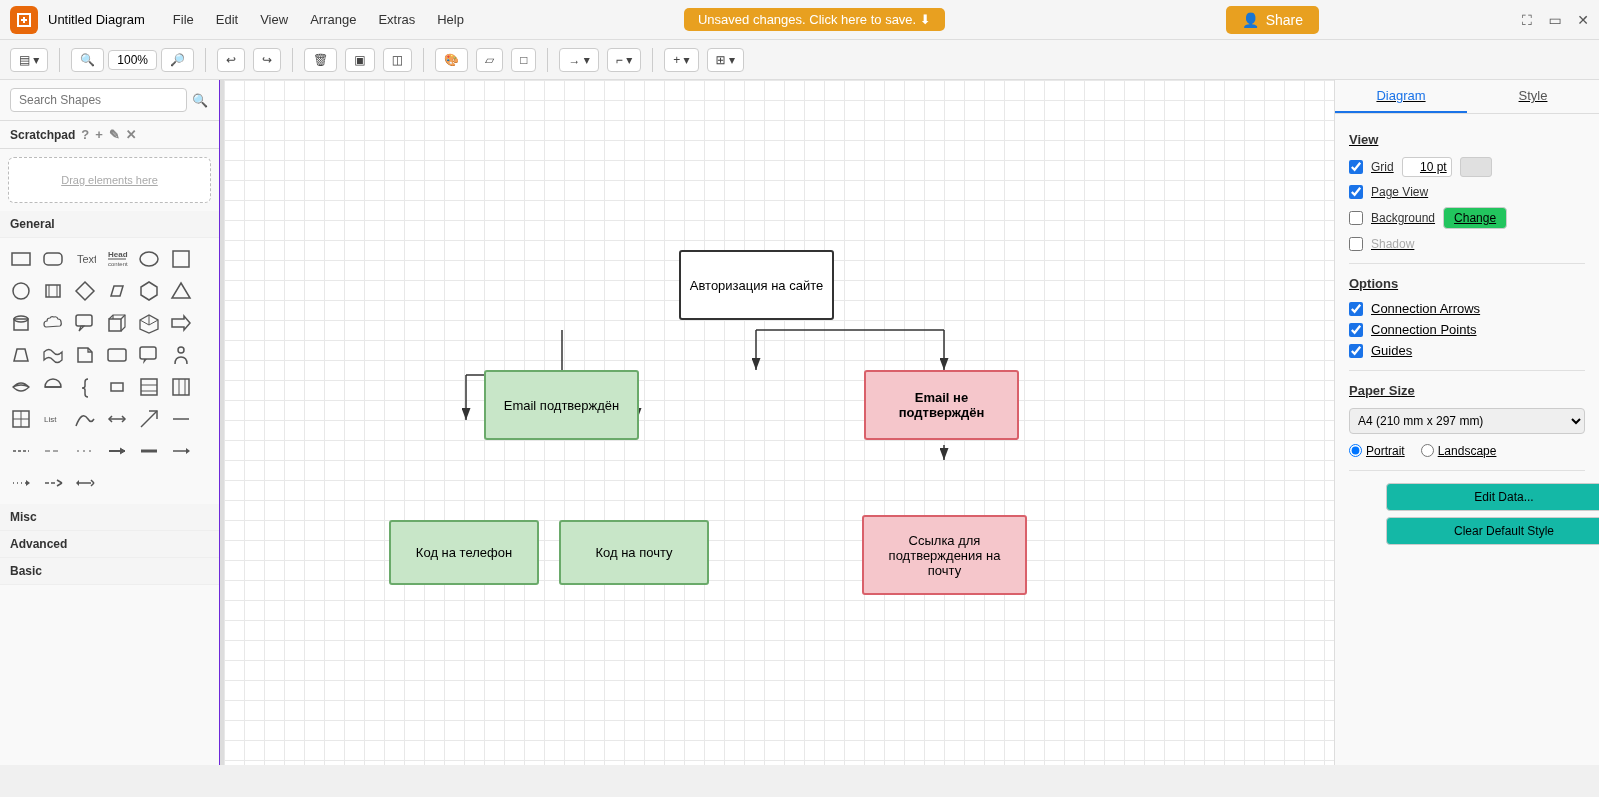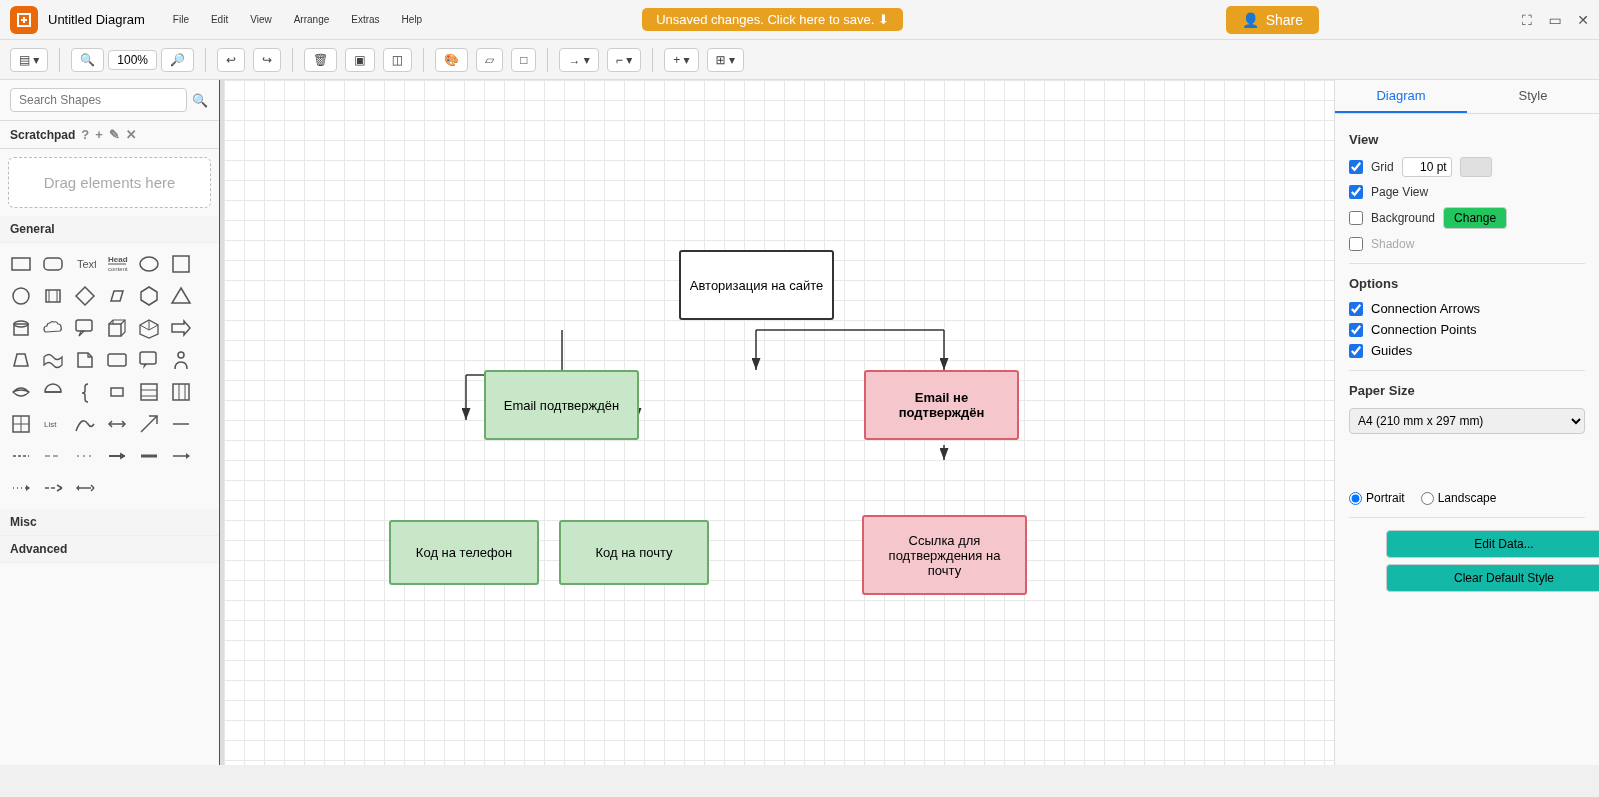--- a/index.html
+++ b/index.html
@@ -4,41 +4,41 @@
   <style>
     * { box-sizing: border-box; margin: 0; padding: 0; }
     body { font-family: -apple-system, BlinkMacSystemFont, 'Segoe UI', sans-serif; font-size: 13px; background: #f0f0f0; overflow: hidden; width: 1599px; height: 797px; }
 
     
     #titlebar { display: flex; align-items: center; height: 40px; background: #f5f5f5; border-bottom: 1px solid #ddd; padding: 0 10px; gap: 10px; }
     #app-logo { width: 28px; height: 28px; background: #e8680a; border-radius: 6px; display: flex; align-items: center; justify-content: center; color: white; font-weight: bold; font-size: 14px; flex-shrink: 0; }
 
     
     #menubar { display: flex; align-items: center; height: 32px; background: #f5f5f5; border-bottom: 1px solid #ddd; padding: 0 10px; gap: 2px; }
-    .menu-item { padding: 3px 10px; border-radius: 4px; cursor: pointer; color: #333; font-size: 10px; }
+    .menu-item { padding: 3px 10px; border-radius: 4px; cursor: pointer; color: #333; font-size: 13px; }
     #save-btn { background: #e8a020; color: white; border-radius: 5px; padding: 4px 14px; font-size: 13px; cursor: pointer; margin-left: auto; margin-right: 80px; display: flex; align-items: center; gap: 6px; }
 
     
     #toolbar { display: flex; align-items: center; height: 40px; background: #f5f5f5; border-bottom: 1px solid #ddd; padding: 0 10px; gap: 8px; }
     .tb-btn { padding: 4px 8px; border: 1px solid #ccc; border-radius: 4px; background: white; cursor: pointer; font-size: 12px; display: flex; align-items: center; gap: 3px; color: #444; }
     .tb-sep { width: 1px; height: 24px; background: #ccc; margin: 0 3px; }
     .zoom-ctrl { display: flex; align-items: center; gap: 4px; }
     .zoom-val { background: white; border: 1px solid #ccc; border-radius: 4px; padding: 2px 8px; font-size: 12px; }
 
     
     #main { display: flex; height: calc(797px - 112px); }
 
     
     #left-panel { width: 220px; background: #f9f9f9; border-right: 1px solid #6d28d9; display: flex; flex-direction: column; overflow: hidden; flex-shrink: 0; }
     #search-shapes { display: flex; align-items: center; padding: 8px 10px; border-bottom: 1px solid #ddd; gap: 6px; }
     #search-input { flex: 1; border: 1px solid #ccc; border-radius: 4px; padding: 4px 8px; font-size: 12px; outline: none; }
 
     #scratchpad-header { display: flex; align-items: center; padding: 6px 10px; border-bottom: 1px solid #ddd; font-weight: 600; font-size: 12px; color: #333; gap: 6px; }
     .sp-icon { color: #888; cursor: pointer; font-size: 13px; }
-    #drag-area { margin: 8px; border: 1px dashed #bbb; border-radius: 6px; padding: 16px; text-align: center; color: #aaa; font-size: 15px; background: white; }
+    #drag-area { margin: 8px; border: 1px dashed #bbb; border-radius: 6px; padding: 16px; text-align: center; color: #aaa; font-size: 11px; background: white; text-decoration: underline; }
 
     #shapes-list { overflow-y: auto; flex: 1; }
     .shape-section-header { padding: 6px 10px; font-weight: 600; font-size: 12px; color: #333; border-bottom: 1px solid #eee; background: #f5f5f5; cursor: pointer; }
     .shape-grid { display: flex; flex-wrap: wrap; padding: 6px; gap: 2px; }
     .shape-item { width: 30px; height: 30px; display: flex; align-items: center; justify-content: center; cursor: pointer; border-radius: 3px; }
     .shape-item svg { width: 22px; height: 22px; }
 
     
     #canvas-area { flex: 1; overflow: hidden; position: relative; background: white; }
     #canvas-bg { width: 100%; height: 100%; background-image: 
@@ -49,37 +49,37 @@
 
     
     .node { position: absolute; border: 2px solid #333; background: white; display: flex; align-items: center; justify-content: center; text-align: center; font-size: 13px; border-radius: 3px; padding: 8px; cursor: move; }
     .node-green { background: #c8e6c8; border-color: #6aaa6a; }
     .node-red { background: #f5c6cb; border-color: #d9606a; }
 
     
     #diagram-svg { position: absolute; top: 0; left: 0; width: 100%; height: 100%; pointer-events: none; }
 
     
-    #right-panel { width: 265px; background: #f9f9f9; border-left: 1px solid #ddd; overflow-y: auto; flex-shrink: 0; }
+    #right-panel { width: 265px; background: #f9f9f9; border-left: 1px solid #ddd; overflow-y: auto; flex-shrink: 0; text-decoration: underline; }
     #panel-tabs { display: flex; border-bottom: 1px solid #ddd; }
     .panel-tab { flex: 1; padding: 8px; text-align: center; cursor: pointer; font-size: 13px; border-bottom: 2px solid transparent; color: #555; }
     .panel-tab.active { border-bottom: 2px solid #1a73e8; color: #1a73e8; font-weight: 500; }
 
     #panel-content { padding: 14px; }
     .panel-section-title { font-weight: 600; font-size: 13px; color: #333; margin-bottom: 10px; margin-top: 4px; }
     .panel-row { display: flex; align-items: center; gap: 8px; margin-bottom: 8px; }
     .panel-row label { font-size: 12px; color: #333; }
     .panel-checkbox { width: 14px; height: 14px; accent-color: #1a73e8; }
     .grid-input { width: 50px; border: 1px solid #ccc; border-radius: 3px; padding: 2px 4px; font-size: 12px; text-align: right; }
     .grid-color { width: 32px; height: 20px; background: #e0e0e0; border: 1px solid #ccc; border-radius: 3px; }
     .change-btn { background: #22c55e; border: 1px solid #ccc; border-radius: 4px; padding: 3px 10px; font-size: 12px; cursor: pointer; }
     .panel-sep { height: 1px; background: #e0e0e0; margin: 12px 0; }
     .paper-size-select { width: 100%; border: 1px solid #ccc; border-radius: 4px; padding: 4px; font-size: 12px; margin-bottom: 10px; }
     .orientation-row { display: flex; align-items: center; gap: 16px; }
-    .radio-label { display: flex; align-items: flex-end; gap: 4px; font-size: 12px; margin-top: 47px; }
+    .radio-label { display: flex; align-items: flex-start; gap: 4px; font-size: 12px; }
     .action-btn { width: 100%; background: #14b8a6; border: 1px solid #ccc; border-radius: 4px; padding: 6px; font-size: 12px; cursor: pointer; margin-bottom: 6px; text-align: center; margin-left: 37px; }
     .options-row { display: flex; align-items: center; gap: 8px; margin-bottom: 6px; }
 
     
     #share-btn { position: absolute; right: 275px; top: 8px; background: #e8a020; color: white; border: none; border-radius: 5px; padding: 6px 16px; font-size: 14px; font-weight: 500; cursor: pointer; display: flex; align-items: center; gap: 6px; z-index: 100; }
     .win-ctrl { width: 24px; height: 24px; border-radius: 4px; display: flex; align-items: center; justify-content: center; cursor: pointer; font-size: 14px; color: #555; }
   </style>
 </head>
 <body>
 
@@ -442,20 +442,23 @@
             </svg>
           </div>
       </div>
 
       <div class="shape-section-header">
         <span>Misc</span>
       </div>
       <div class="shape-section-header">
         <span>Advanced</span>
       </div>
+      <div class="shape-section-header">
+        <span>Basic</span>
+      </div>
     </div>
   </div>
 
   <div style="width: 4px; background: #ddd; cursor: col-resize; flex-shrink:0;"></div>
 
   <div id="canvas-area">
     <div id="canvas-bg">
       <svg id="diagram-svg">
 
         <line x1="532" y1="250" x2="532" y2="290" stroke="#333" stroke-width="1.5" marker-end="url(#arrowhead)"></line>

